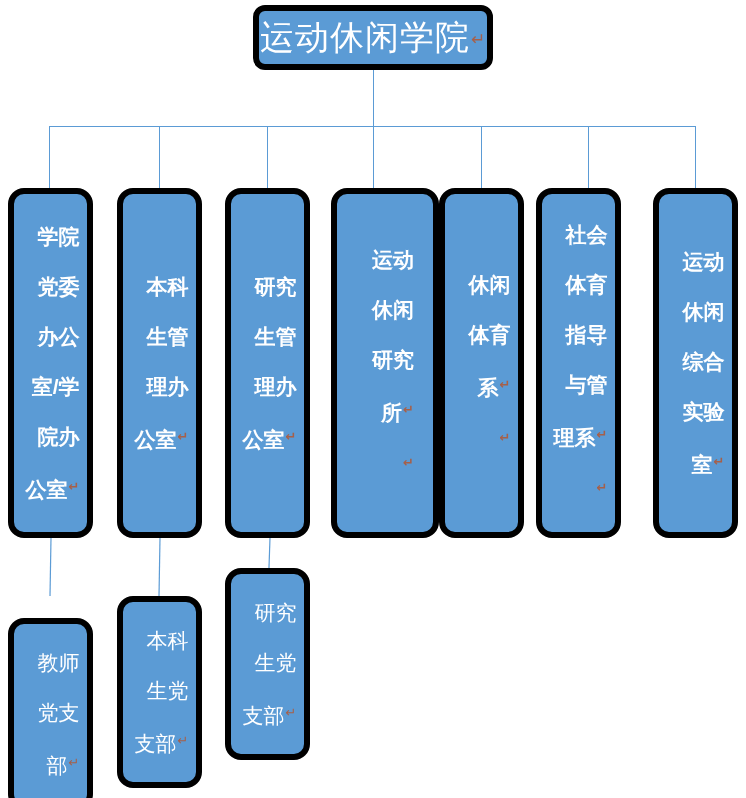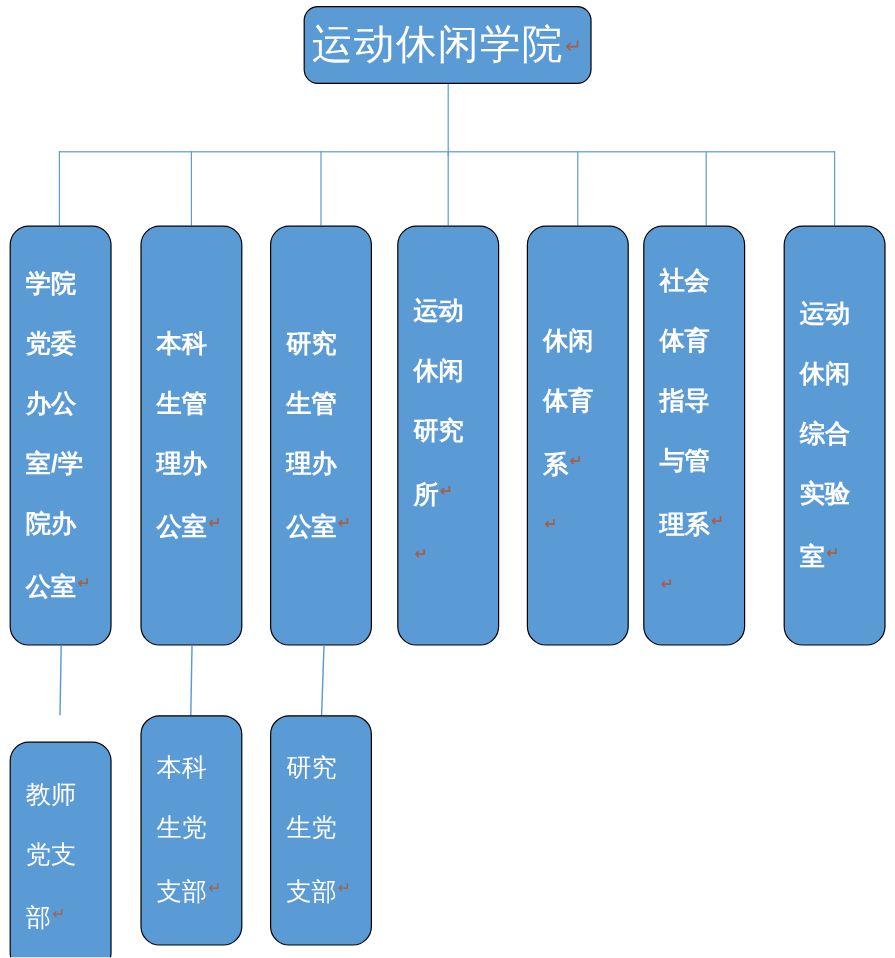--- a/index.html
+++ b/index.html
@@ -14,27 +14,27 @@
     position: relative;
     width: 746px;
     height: 798px;
     background: #ffffff;
     overflow: hidden;
   }
   .node {
     position: absolute;
     box-sizing: border-box;
     background: #5B9BD5;
-    border: 1px solid #000000;
+    border: 6px solid #000000;
     border-radius: 14px;
     color: #ffffff;
     display: flex;
     align-items: center;
     justify-content: center;
-    text-align: left;
+    text-align: right;
     overflow: hidden;
   }
   .node-title {
     border-radius: 12px;
     font-size: 34px;
     line-height: 1.2;
     letter-spacing: 1px;
   }
   .node-col {
     border-radius: 16px;
@@ -110,21 +110,21 @@
       <span>本科生管理办公室</span><span class="pilcrow">↵</span>
     </span>
   </div>
 
   <div class="node node-col" style="left:225px; top:188px; width:85px; height:350px;">
     <span class="node-label">
       <span>研究生管理办公室</span><span class="pilcrow">↵</span>
     </span>
   </div>
 
-  <div class="node node-col" style="left:331px; top:188px; width:85px; height:350px;">
+  <div class="node node-col" style="left:331px; top:188px; width:108px; height:350px;">
     <span class="node-label">
       <span>运动休闲研究所</span><span class="pilcrow">↵</span><br><span class="pilcrow">↵</span>
     </span>
   </div>
 
   <div class="node node-col" style="left:439px; top:188px; width:85px; height:350px;">
     <span class="node-label">
       <span>休闲体育系</span><span class="pilcrow">↵</span><br><span class="pilcrow">↵</span>
     </span>
   </div>
@@ -152,19 +152,19 @@
       <span>教师党支部</span><span class="pilcrow">↵</span>
     </span>
   </div>
 
   <div class="node node-leaf" style="left:117px; top:596px; width:85px; height:192px;">
     <span class="node-label">
       <span>本科生党支部</span><span class="pilcrow">↵</span>
     </span>
   </div>
 
-  <div class="node node-leaf" style="left:225px; top:596px; width:85px; height:192px;">
+  <div class="node node-leaf" style="left:225px; top:568px; width:85px; height:192px;">
     <span class="node-label">
       <span>研究生党支部</span><span class="pilcrow">↵</span>
     </span>
   </div>
 
 </div>
 
 </body></html>

